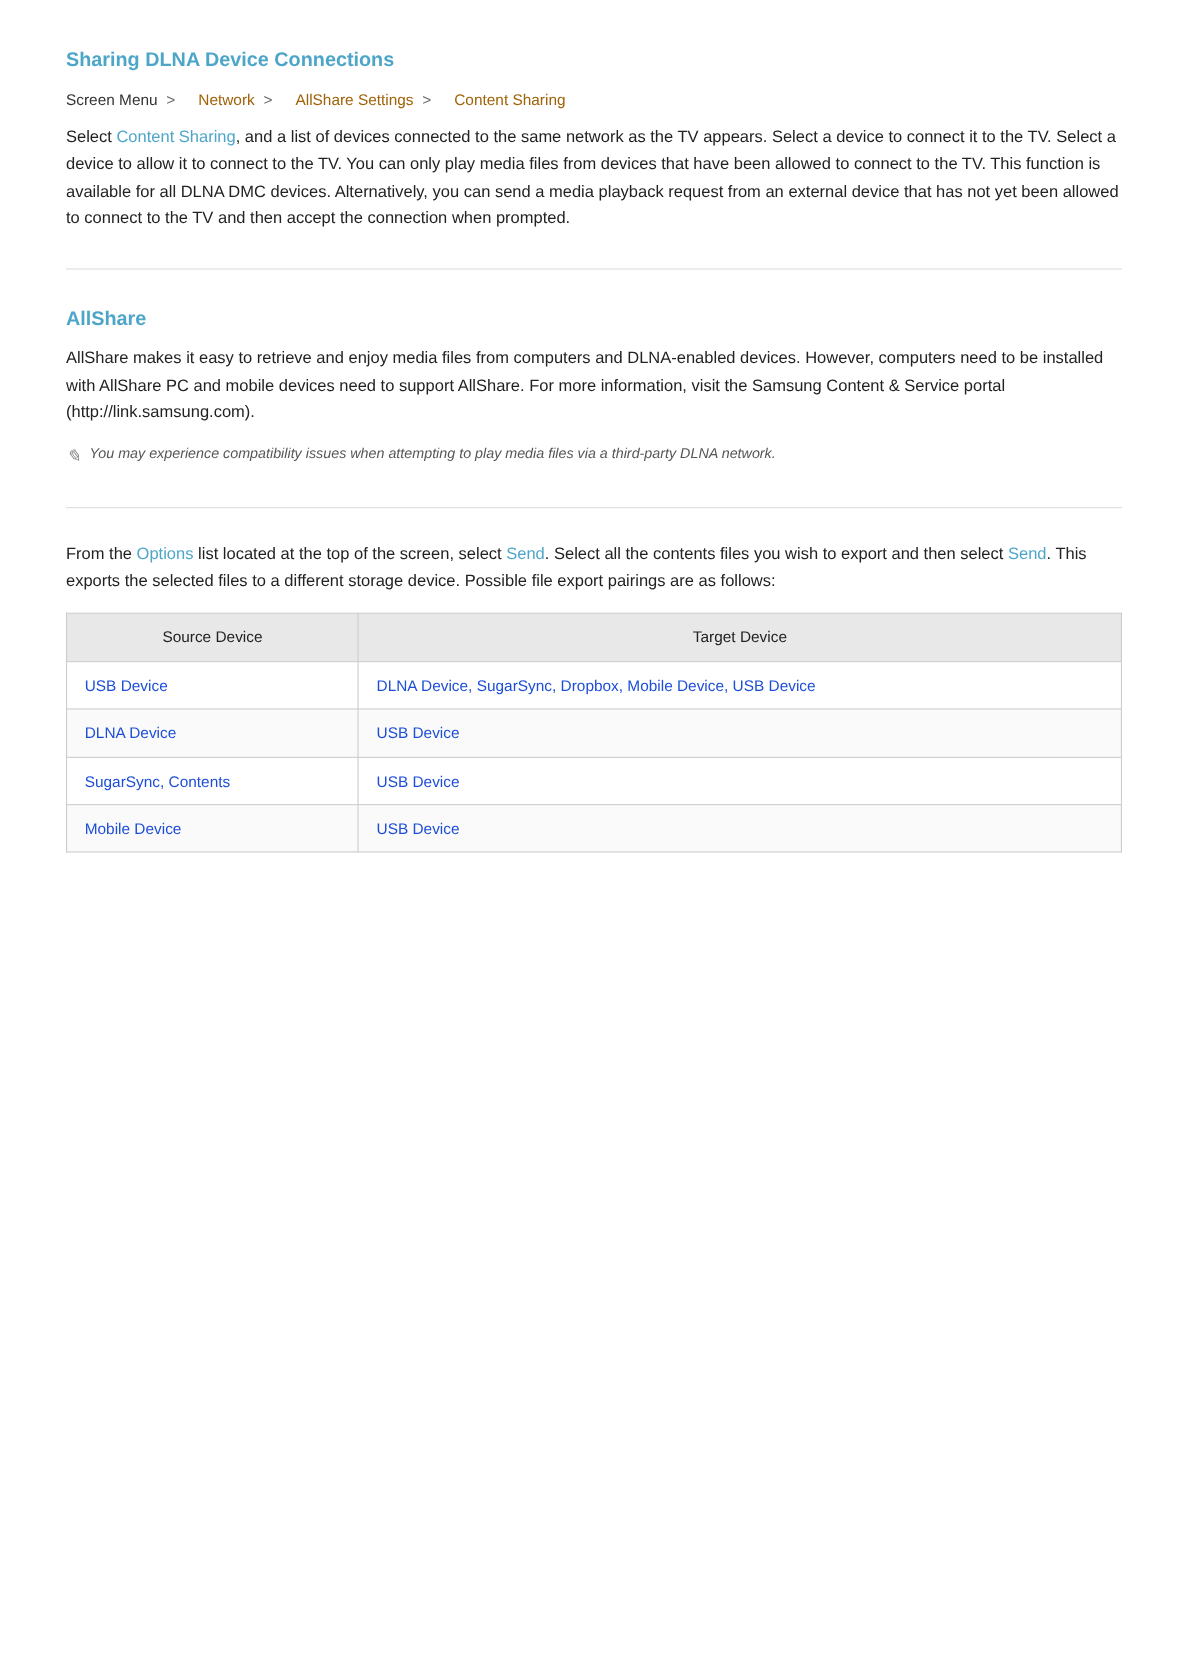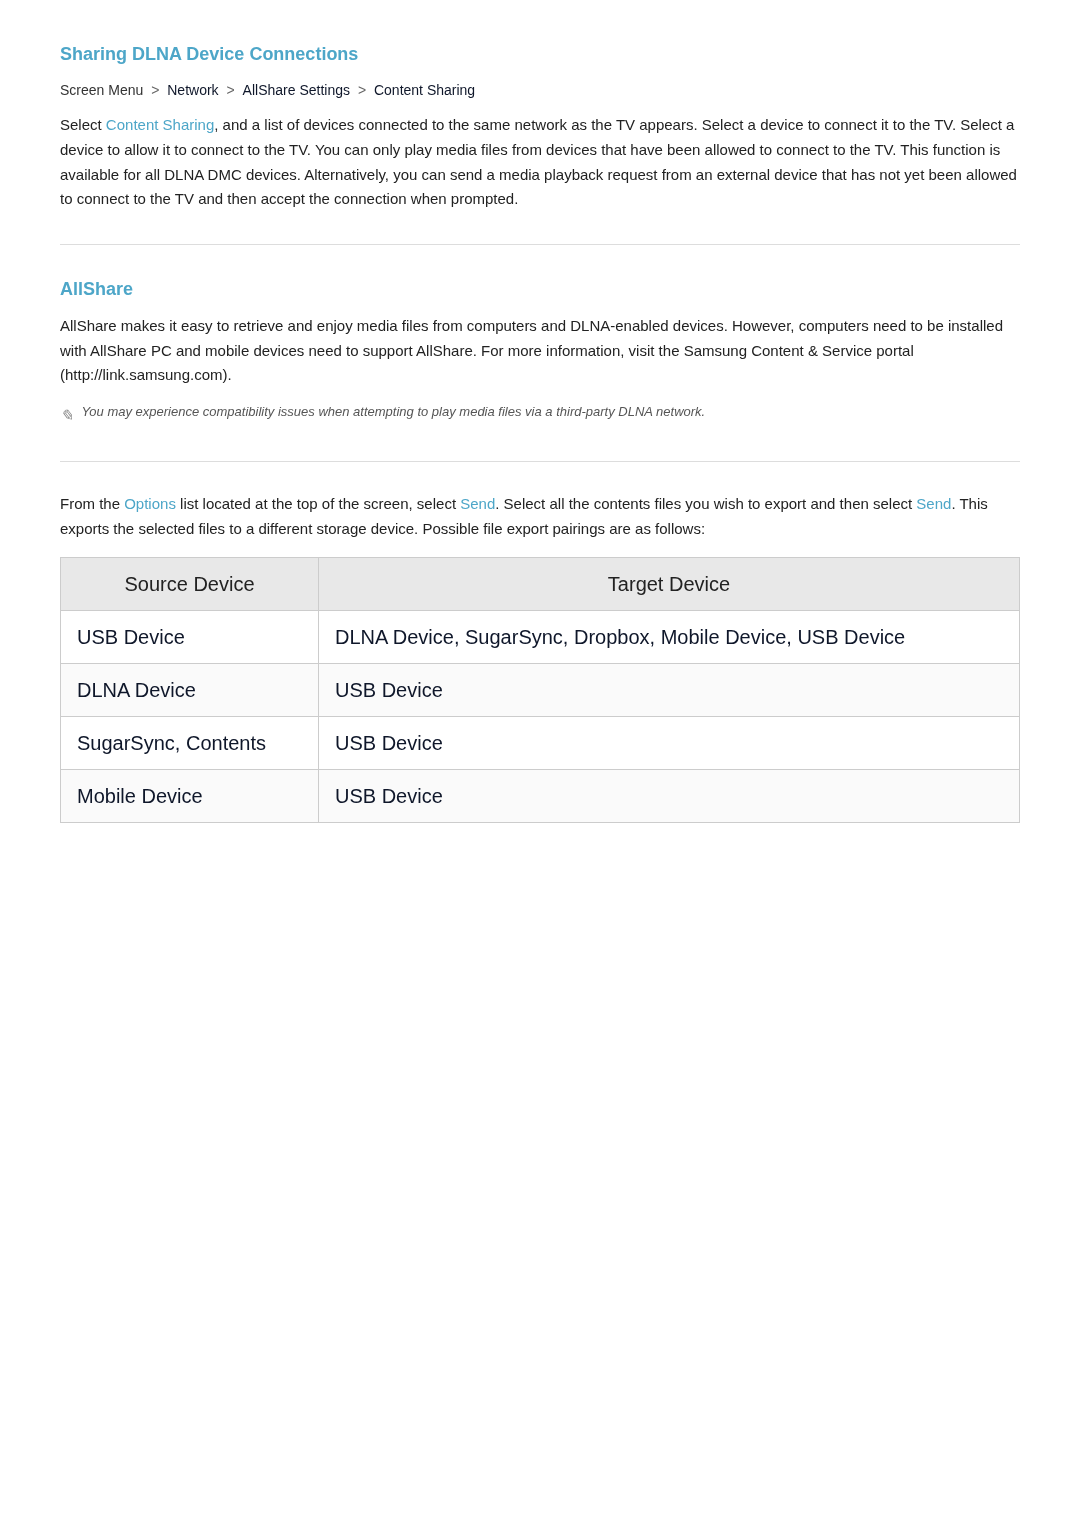--- a/index.html
+++ b/index.html
@@ -37,21 +37,22 @@
       margin-top: 40px;
     }
 
     .breadcrumb {
       font-size: 14px;
       color: #333;
       margin-bottom: 12px;
     }
 
     .breadcrumb .link {
-      color: #0f172a;
+      color: #a16207;
+      margin-left: 13px;
     }
 
     .breadcrumb .separator {
       margin: 0 4px;
       color: #666;
     }
 
     .body-text {
       font-size: 15px;
       color: #222;
@@ -85,37 +86,37 @@
       border: none;
       border-top: 1px solid #ddd;
       margin: 30px 0;
     }
 
     
     .export-table {
       width: 100%;
       border-collapse: collapse;
       margin-top: 16px;
-      font-size: 20px;
+      font-size: 14px;
     }
 
     .export-table th {
       background-color: #e8e8e8;
       color: #222;
       font-weight: normal;
       text-align: center;
       padding: 10px 16px;
       border: 1px solid #ccc;
     }
 
     .export-table td {
       padding: 10px 16px;
       border: 1px solid #ccc;
       vertical-align: top;
-      color: #0f172a;
+      color: #1d4ed8;
     }
 
     .export-table tr:nth-child(even) td {
       background-color: #fafafa;
     }
   </style>
 </head>
 <body>
 
 <div class="section">

